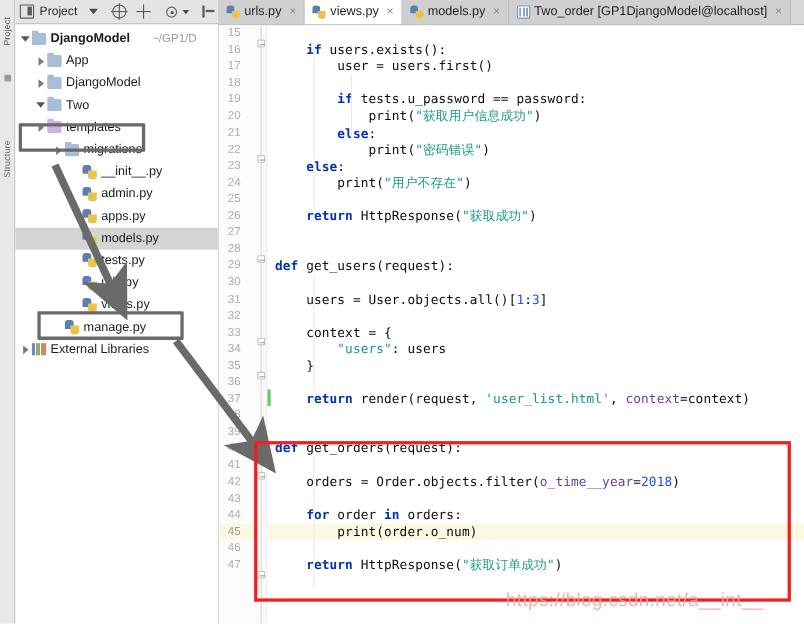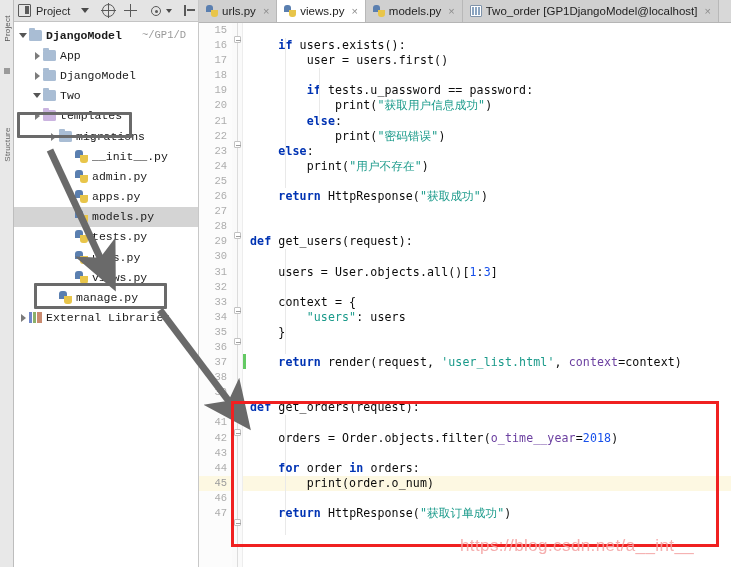--- a/index.html
+++ b/index.html
@@ -46,21 +46,21 @@
     width:3px;height:3px;background:#5a5a5a;border-radius:50%;}
   .ic-hide::before{content:"";position:absolute;left:1px;top:1px;width:1.6px;
     height:11px;background:#5a5a5a;}
   .ic-hide::after{content:"";position:absolute;left:4px;top:5px;width:8px;
     height:1.6px;background:#5a5a5a;}
   .tw-sep { width:1px; height:13px; background:#bdbdbd; margin:0 2px; }
 
   
   .tree { padding-top:3px; font-size:11.5px; color:#1a1a1a; }
   .trow { height:20.2px; display:flex; align-items:center; white-space:nowrap;
-    padding-left:4px;font-family:Liberation Mono, monospace; }
+    padding-left:4px; }
   .trow.sel { background:#d4d4d4; }
   .tw-arrow { width:11px; height:11px; position:relative; flex:0 0 auto; }
   .tw-arrow.closed::after { content:""; position:absolute; left:3px; top:2px;
     width:0;height:0;border-top:4px solid transparent;
     border-bottom:4px solid transparent;border-left:5px solid #7b7b7b; }
   .tw-arrow.open::after { content:""; position:absolute; left:1px; top:3px;
     width:0;height:0;border-left:4.5px solid transparent;
     border-right:4.5px solid transparent;border-top:5px solid #555; }
   .fold { width:13px; height:11px; margin-right:4px; flex:0 0 auto;
     position:relative; background:#a9bdd4; border-radius:1.5px; }
@@ -102,22 +102,22 @@
   .tbico.db{ background:#fff;border:1.2px solid #7f93aa;border-radius:1px; }
   .tbico.db::after{content:"";position:absolute;left:1px;top:1px;right:1px;bottom:1px;
     background:linear-gradient(90deg,#8aa4c0 0 2px,#fff 2px 3px,#8aa4c0 3px 5px,
     #fff 5px 6px,#8aa4c0 6px 8px);}
 
   
   .codepane { position:absolute; left:0; top:23px; right:0; bottom:0;
     background:#fff; display:flex; }
   .gutter { width:33px; flex:0 0 auto; background:#fcfcfc;
     position:relative; }
-  .gline { height:15.1px; text-align:right; padding-right:5px;
-    font-family:Liberation Mono, monospace; font-size:10.5px;
+  .gline { height:15.1px; text-align:center; padding-right:5px;
+    font-family:Liberation Sans, sans-serif; font-size:10.5px;
     color:#adadad; line-height:15.1px; }
   .gline.hl { background:#fdf8e2; color:#9c9c9c; }
   .foldcol { width:11px; flex:0 0 auto; background:#fafafa;
     border-right:1px solid #ededed; position:relative; }
   .foldmark { position:absolute; left:2px; width:7px; height:7px;
     border:1px solid #c2c2c2; background:#fff; border-radius:1px; }
   .foldmark::after { content:""; position:absolute; left:1px; top:2.5px;
     width:5px; height:1px; background:#9e9e9e; }
   .foldline { position:absolute; left:5px; width:1px; background:#dcdcdc; }
 

